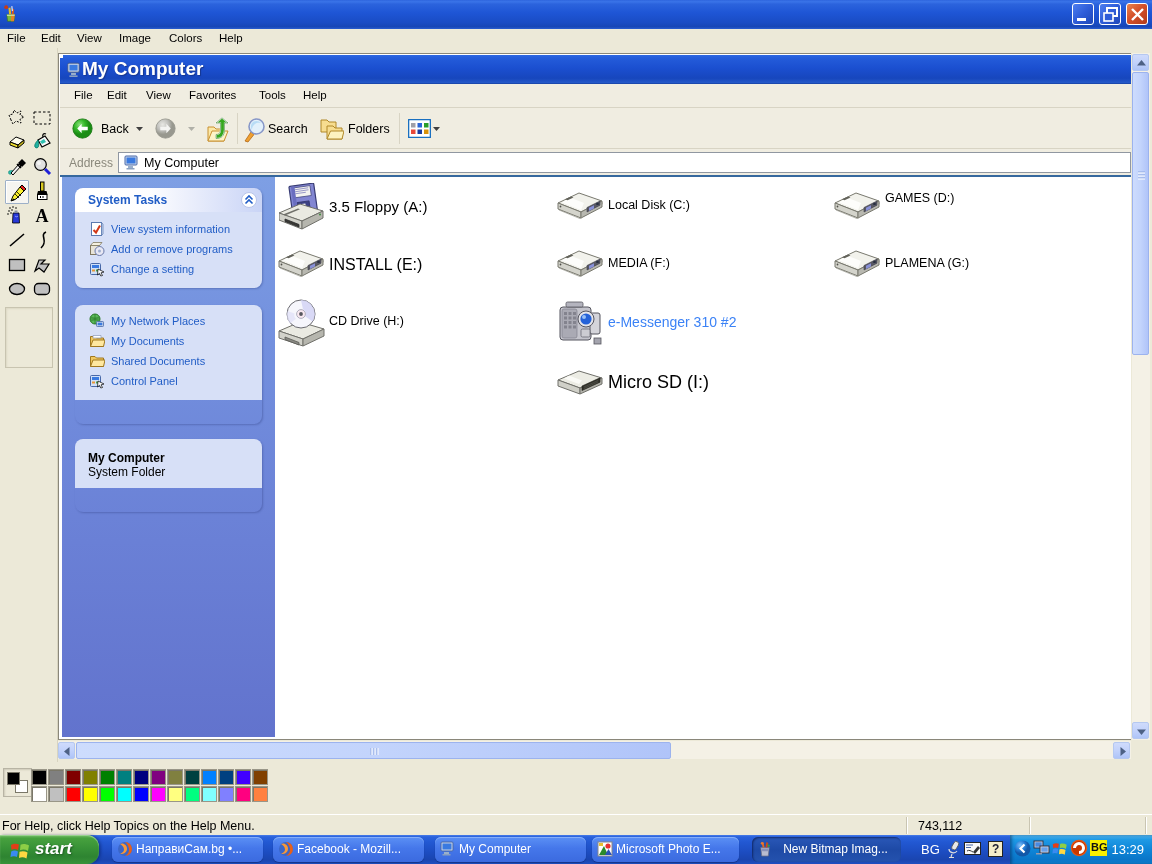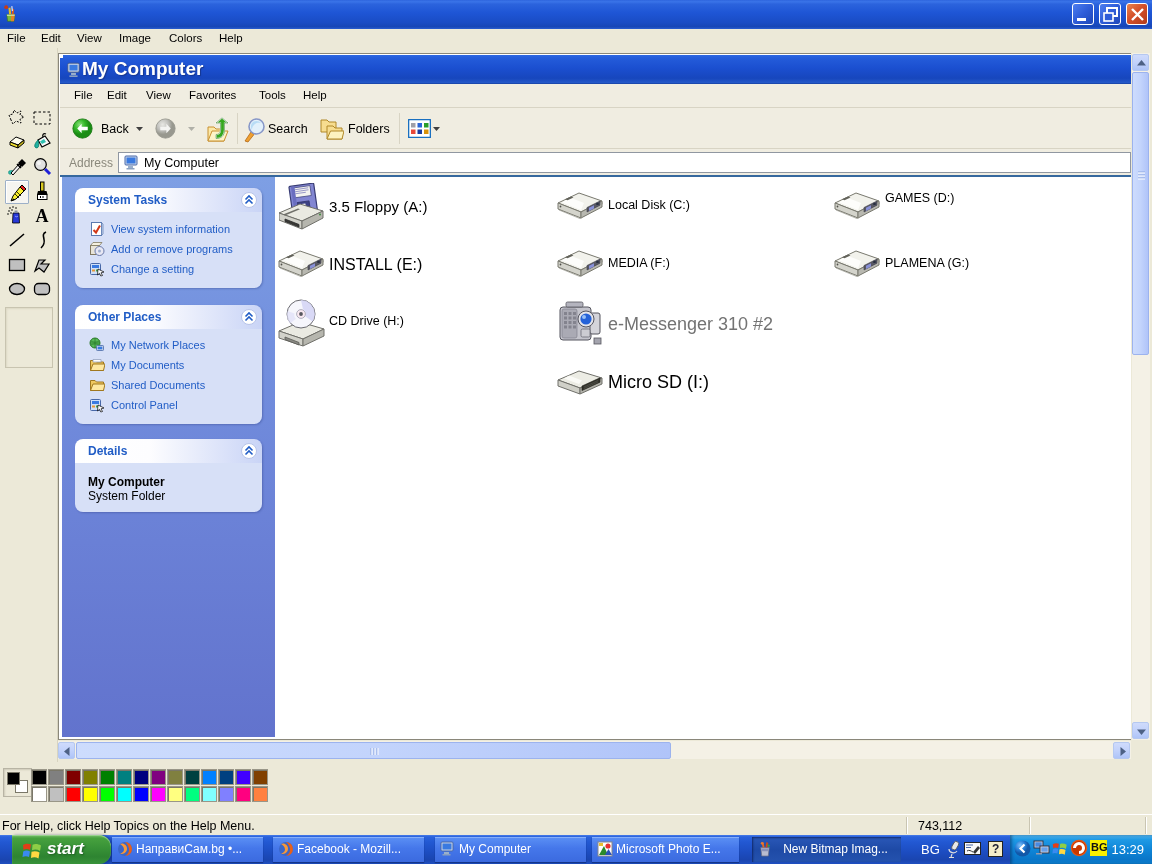--- a/index.html
+++ b/index.html
@@ -68,25 +68,25 @@
 .sw { position:absolute; width:16px; height:16px; border:1px solid #999688; box-shadow:inset 1px 1px 0 #7a7768; }
 #curcol { position:absolute; left:3px; top:6px; width:29px; height:29px; border:1px solid #b8b4a4; background:#ece9d8; box-shadow:inset 1px 1px 2px #cdc9b8; }
 
 
 #status { left:0; top:814px; width:1152px; height:21px; background:#ece9d8; border-top:1px solid #fff; font-size:12.5px; }
 .sgroove { position:absolute; top:2px; width:2px; height:17px; border-left:1px solid #c9c5b2; border-right:1px solid #fff; }
 
 
 #taskbar { left:0; top:835px; width:1152px; height:29px;
   background:linear-gradient(180deg,#4a7ee8 0%,#2a62dd 6%,#2258d2 25%,#1c4cc0 60%,#1a45b0 85%,#1f4fc0 100%); }
-#startbtn { position:absolute; left:12px; top:0; width:99px; height:29px; border-radius:0 12px 12px 0;
+#startbtn { position:absolute; left:0; top:0; width:99px; height:29px; border-radius:0 12px 12px 0;
   background:linear-gradient(180deg,#6fba62 0%,#47a13e 12%,#389237 45%,#2e8431 75%,#38933a 100%);
   box-shadow:inset 0 1px 1px #9fd594, 2px 0 3px rgba(0,20,80,.4);text-decoration:underline; }
 #startbtn .txt { position:absolute; left:35px; top:4px; color:#fff; font-size:17px; font-weight:bold; font-style:italic; text-shadow:1px 1px 2px #1c5a20; }
-.task { position:absolute; top:2px; height:25px; border-radius:0; font-size:12px; color:#fff;
+.task { position:absolute; top:2px; height:25px; border-radius:6px; font-size:12px; color:#fff;
   background:linear-gradient(180deg,#5b90f5 0%,#447ef0 40%,#3b6ee0 100%);
   background:linear-gradient(180deg,#5b90f5 0%,#4577ea 45%,#3b6adf 100%);
   box-shadow:inset 0 1px 0 #85aef8, 0 1px 1px rgba(10,30,90,.5); }
 .task.active { background:linear-gradient(180deg,#2a58b8 0%,#1e4ba8 50%,#24510f 100%);
   background:linear-gradient(180deg,#2a58b8 0%,#1e4aa6 50%,#2452ae 100%);
   box-shadow:inset 1px 1px 2px rgba(5,15,60,.6);text-align:center; }
 .task .txt { position:absolute; left:24px; top:5px; white-space:nowrap; overflow:hidden; }
 .task .tic { position:absolute; left:5px; top:4px; width:16px; height:16px; }
 #tray { position:absolute; left:1010px; top:0; width:142px; height:29px;
   background:linear-gradient(180deg,#55b5ec 0%,#1f9ae5 15%,#0f86d8 50%,#0a76c8 85%,#0f84d4 100%);
@@ -334,29 +334,20 @@
             <div class="titem" style="top:49px"><span class="ic"><svg width="16" height="16" viewBox="0 0 16 16">
                   <rect x="1.5" y="2.5" width="10" height="11" rx="1" fill="#d0e0f8" stroke="#4868a8"></rect>
                   <rect x="3" y="4" width="7" height="3" fill="#3a7ae0"></rect>
                   <rect x="3" y="8.5" width="3" height="2" fill="#e89838"></rect>
                   <rect x="7" y="8.5" width="3" height="2" fill="#48a048"></rect>
                   <path d="M9 8 L15 11 L12 11.8 L13.5 14.5 L11.8 15 L10.5 12.3 L8.5 14 Z" fill="#fff" stroke="#000" stroke-width="0.7"></path>
                 </svg></span>Change a setting</div>
           </div>
         </div>
 <div class="panel" style="top:128px;height:119px">
-          <div class="hdr">
-            <span class="t">Other Places</span>
-            <div class="chev">
-              <svg width="14" height="14" style="position:absolute;left:0px;top:0px">
-                <path d="M3.5 6.5 L7 3 L10.5 6.5" fill="none" stroke="#215dc6" stroke-width="1.6"></path>
-                <path d="M3.5 10.5 L7 7 L10.5 10.5" fill="none" stroke="#215dc6" stroke-width="1.6"></path>
-              </svg>
-            </div>
-          </div>
           <div class="bdy" style="height:95px">
             <div class="titem" style="top:8px"><span class="ic"><svg width="16" height="16" viewBox="0 0 16 16">
                   <circle cx="6" cy="6" r="5" fill="#58b858" stroke="#2a7a2a"></circle>
                   <path d="M2 4 C4 5.5 8 5.5 10 4 M2 8 C4 6.5 8 6.5 10 8 M6 1 L6 11 M1 6 L11 6" stroke="#2a7a2a" stroke-width="0.7" fill="none"></path>
                   <rect x="7.5" y="8.5" width="7" height="5" rx="0.8" fill="#c8d4e8" stroke="#4868a8" stroke-width="0.8"></rect>
                   <rect x="8.7" y="9.7" width="4.6" height="2.6" fill="#3a7ae0"></rect>
                 </svg></span>My Network Places</div>
             <div class="titem" style="top:28px"><span class="ic"><svg width="16" height="16" viewBox="0 0 16 16">
                   <path d="M1.5 3.5 L6 3.5 L7.5 5 L14.5 5 L14.5 13.5 L1.5 13.5 Z" fill="#f0c860" stroke="#a07820"></path>
                   <path d="M4 5 L12 5 L12 2.5 L4 2.5 Z" fill="#fff" stroke="#8a98b8" stroke-width="0.7"></path>
@@ -369,29 +360,20 @@
             <div class="titem" style="top:68px"><span class="ic"><svg width="16" height="16" viewBox="0 0 16 16">
                   <rect x="1.5" y="2.5" width="10" height="11" rx="1" fill="#d0e0f8" stroke="#4868a8"></rect>
                   <rect x="3" y="4" width="7" height="3" fill="#3a7ae0"></rect>
                   <rect x="3" y="8.5" width="3" height="2" fill="#e89838"></rect>
                   <rect x="7" y="8.5" width="3" height="2" fill="#48a048"></rect>
                   <path d="M9 8 L15 11 L12 11.8 L13.5 14.5 L11.8 15 L10.5 12.3 L8.5 14 Z" fill="#fff" stroke="#000" stroke-width="0.7"></path>
                 </svg></span>Control Panel</div>
           </div>
         </div>
 <div class="panel" style="top:262px;height:73px">
-          <div class="hdr">
-            <span class="t">Details</span>
-            <div class="chev">
-              <svg width="14" height="14" style="position:absolute;left:0px;top:0px">
-                <path d="M3.5 6.5 L7 3 L10.5 6.5" fill="none" stroke="#215dc6" stroke-width="1.6"></path>
-                <path d="M3.5 10.5 L7 7 L10.5 10.5" fill="none" stroke="#215dc6" stroke-width="1.6"></path>
-              </svg>
-            </div>
-          </div>
           <div class="bdy" style="height:49px">
             <div style="position:absolute;left:13px;top:12px;font-size:12px;font-weight:bold;color:#000">My Computer</div>
             <div style="position:absolute;left:13px;top:26px;font-size:12px;color:#000">System Folder</div>
           </div>
         </div>
       </div>
     <div id="drives">
         <div class="drive" style="left:219px;top:6px"><svg width="46" height="48" viewBox="0 0 46 48">
 <g transform="rotate(-8 22 18)">
 <rect x="12" y="2" width="25" height="31" rx="1" fill="#8286d2" stroke="#383c74" stroke-width="1.2"></rect>
@@ -509,21 +491,21 @@
               <rect x="17" y="26.5" width="3" height="3"></rect>
 </g>
 <rect x="34" y="14" width="10" height="21" rx="2" fill="#d4d4da" stroke="#55555e" stroke-width="1"></rect>
 <circle cx="30" cy="20" r="8" fill="#e4e4ea" stroke="#55555e" stroke-width="1"></circle>
 <circle cx="30" cy="20" r="5.6" fill="#2562d8"></circle>
 <circle cx="28" cy="18" r="2" fill="#98c0f6"></circle>
 <rect x="25" y="30" width="9" height="8" rx="1.5" fill="#ccccd2" stroke="#6a6a74" stroke-width="0.8"></rect>
 <rect x="10" y="3" width="17" height="5" rx="1.5" fill="#b4b4be" stroke="#55555e" stroke-width="0.8"></rect>
 <rect x="38" y="39" width="7" height="6" fill="#a4a4ae" stroke="#55555e" stroke-width="0.8"></rect>
 </svg></div>
-<div style="position:absolute;left:548px;top:137px;font-size:18px;color:#737373;white-space:nowrap">e-Messenger 310 #2</div>
+<div style="position:absolute;left:548px;top:137px;font-size:14px;color:#3b82f6;white-space:nowrap">e-Messenger 310 #2</div>
 <div class="drive" style="left:497px;top:190px"><svg width="46" height="30" viewBox="0 0 46 30">
 <polygon points="1,13 22,4 45,11 23,21" fill="#ececE4" stroke="#70706a" stroke-width="1"></polygon>
 <polygon points="12,8.5 25,13.5 22,17 7,11.5" fill="#fafaf6"></polygon>
 <polygon points="1,13 23,21 23,27 1,19" fill="#d0d0c8" stroke="#70706a" stroke-width="1"></polygon>
 <polygon points="23,21 45,11 45,17 23,27" fill="#b2b2aa" stroke="#70706a" stroke-width="1"></polygon>
 <polygon points="25,19 43,10.8 43,15.2 25,23.5" fill="#33332c" stroke="#1e1e18" stroke-width="0.6"></polygon>
 <path d="M27 20 L41 13.5 M27 21.5 L41 15" stroke="#55554e" stroke-width="0.7"></path>
 </svg></div>
 <div style="position:absolute;left:548px;top:195px;font-size:18px;color:#000;white-space:nowrap">Micro SD (I:)</div>
       </div>

